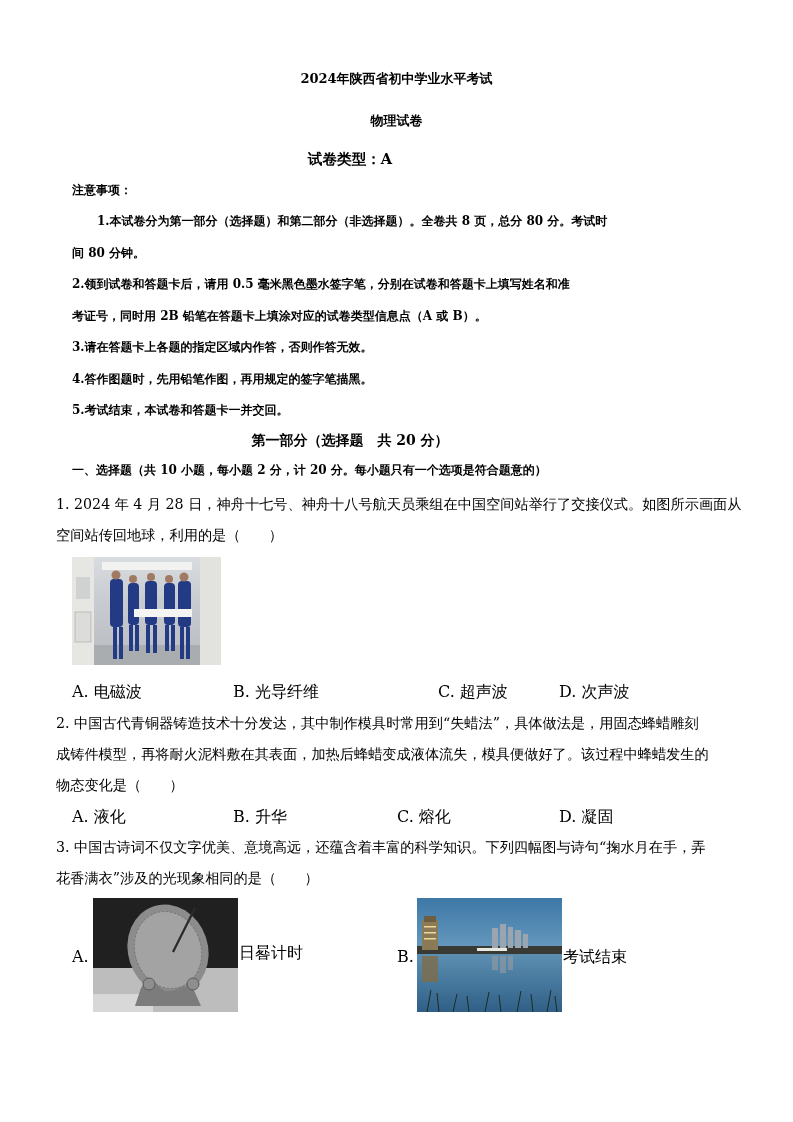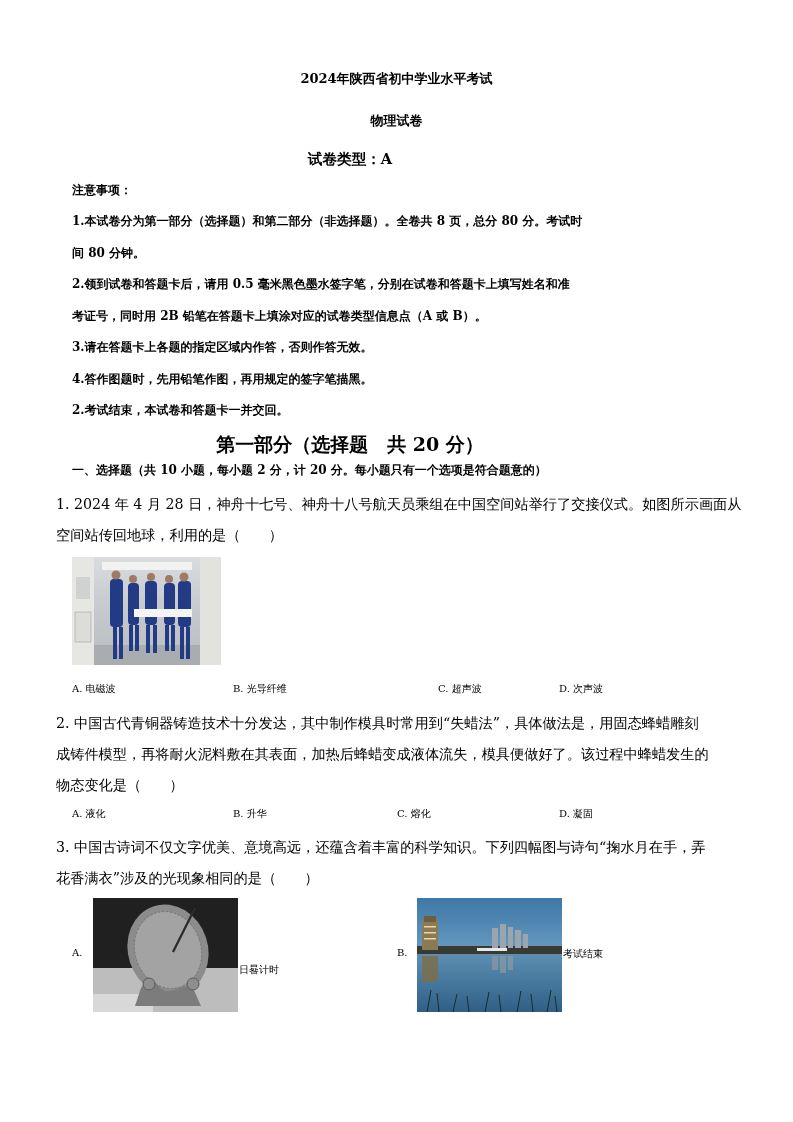--- a/index.html
+++ b/index.html
@@ -4,40 +4,40 @@
 <style>
   html, body { margin: 0; padding: 0; background: #ffffff; }
   body { width: 793px; height: 1122px; position: relative; overflow: hidden;
          font-family: "DejaVu Serif", "Liberation Serif", serif; color: #000; }
   .abs { position: absolute; white-space: nowrap; }
   .title { font-weight: bold; font-size: 13px; left: 0; width: 793px; text-align: center; }
   .bold { font-weight: bold; }
   .line { font-size: 14.2px; left: 56px; }
   .bline { font-size: 12px; font-weight: bold; left: 72px; }
   .center { left: 0; width: 700px; text-align: center; }
-  .opt { font-size: 10px; }
+  .opt { font-size: 16px; }
   .photo { position: absolute; overflow: hidden; }
 </style>
 </head>
 <body>
 
 <div class="abs title" style="top:70px;">2024年陕西省初中学业水平考试</div>
 <div class="abs title" style="top:112px;">物理试卷</div>
 <div class="abs center bold" style="top:150px; font-size:14.6px;">试卷类型：A</div>
 
 <div class="abs bline" style="top:182px;">注意事项：</div>
-<div class="abs bline" style="top:213px;">1.本试卷分为第一部分（选择题）和第二部分（非选择题）。全卷共 8 页，总分 80 分。考试时</div>
+<div class="abs bline" style="top:213px;margin-left:25px;">1.本试卷分为第一部分（选择题）和第二部分（非选择题）。全卷共 8 页，总分 80 分。考试时</div>
 <div class="abs bline" style="top:245px;">间 80 分钟。</div>
 <div class="abs bline" style="top:276px;">2.领到试卷和答题卡后，请用 0.5 毫米黑色墨水签字笔，分别在试卷和答题卡上填写姓名和准</div>
 <div class="abs bline" style="top:308px;">考证号，同时用 2B 铅笔在答题卡上填涂对应的试卷类型信息点（A 或 B）。</div>
 <div class="abs bline" style="top:339px;">3.请在答题卡上各题的指定区域内作答，否则作答无效。</div>
 <div class="abs bline" style="top:371px;">4.答作图题时，先用铅笔作图，再用规定的签字笔描黑。</div>
-<div class="abs bline" style="top:402px;">2.考试结束，本试卷和答题卡一并交回。</div>
+<div class="abs bline" style="top:402px;">5.考试结束，本试卷和答题卡一并交回。</div>
 
-<div class="abs center bold" style="top:432px; font-size:19px;">第一部分（选择题　共 20 分）</div>
+<div class="abs center bold" style="top:432px; font-size:14px;">第一部分（选择题　共 20 分）</div>
 <div class="abs bline" style="top:462px;">一、选择题（共 10 小题，每小题 2 分，计 20 分。每小题只有一个选项是符合题意的）</div>
 
 <div class="abs line" style="top:495px;">1. 2024 年 4 月 28 日，神舟十七号、神舟十八号航天员乘组在中国空间站举行了交接仪式。如图所示画面从</div>
 <div class="abs line" style="top:526px;">空间站传回地球，利用的是（　　）</div>
 
 <div class="photo" style="left:72px; top:557px; width:149px; height:108px; background:linear-gradient(180deg,#d9dde0 0%,#c8ccd0 40%,#b8bcc0 100%);">
   <svg width="149" height="108" viewBox="0 0 149 108">
     <rect x="0" y="0" width="22" height="108" fill="#e6e6e2"></rect>
     <rect x="4" y="20" width="14" height="22" fill="#cfd2d0"></rect>
     <rect x="3" y="55" width="16" height="30" fill="#dcdcda" stroke="#999" stroke-width="0.5"></rect>
@@ -97,21 +97,21 @@
     <rect x="0" y="96" width="60" height="18" fill="#d8d8d8"></rect>
     <ellipse cx="75" cy="52" rx="40" ry="46" transform="rotate(-18 75 52)" fill="#8c8c8c"></ellipse>
     <ellipse cx="75" cy="52" rx="33" ry="39" transform="rotate(-18 75 52)" fill="#a3a3a3"></ellipse>
     <ellipse cx="75" cy="52" rx="33" ry="39" transform="rotate(-18 75 52)" fill="none" stroke="#6e6e6e" stroke-width="0.8" stroke-dasharray="2 2"></ellipse>
     <line x1="80" y1="54" x2="102" y2="10" stroke="#2b2b2b" stroke-width="2.2"></line>
     <path d="M48 90 Q56 78 64 86 Q70 96 82 92 Q92 86 100 90 L108 108 L42 108 Z" fill="#7c7c7c"></path>
     <circle cx="56" cy="86" r="6" fill="#8e8e8e" stroke="#5a5a5a" stroke-width="1"></circle>
     <circle cx="100" cy="86" r="6" fill="#8e8e8e" stroke="#5a5a5a" stroke-width="1"></circle>
   </svg>
 </div>
-<div class="abs line opt" style="top:963px; left:239px;">日晷计时</div>
+<div class="abs line opt" style="top:943px; left:239px;">日晷计时</div>
 
 <div class="abs line opt" style="top:947px; left:397px;">B.</div>
 <div class="photo" style="left:417px; top:898px; width:145px; height:114px; background:#4a7fa6;">
   <svg width="145" height="114" viewBox="0 0 145 114">
     <defs>
       <linearGradient id="sky" x1="0" y1="0" x2="0" y2="1">
         <stop offset="0" stop-color="#3d78a6"></stop>
         <stop offset="1" stop-color="#6a9cc0"></stop>
       </linearGradient>
       <linearGradient id="water" x1="0" y1="0" x2="0" y2="1">

